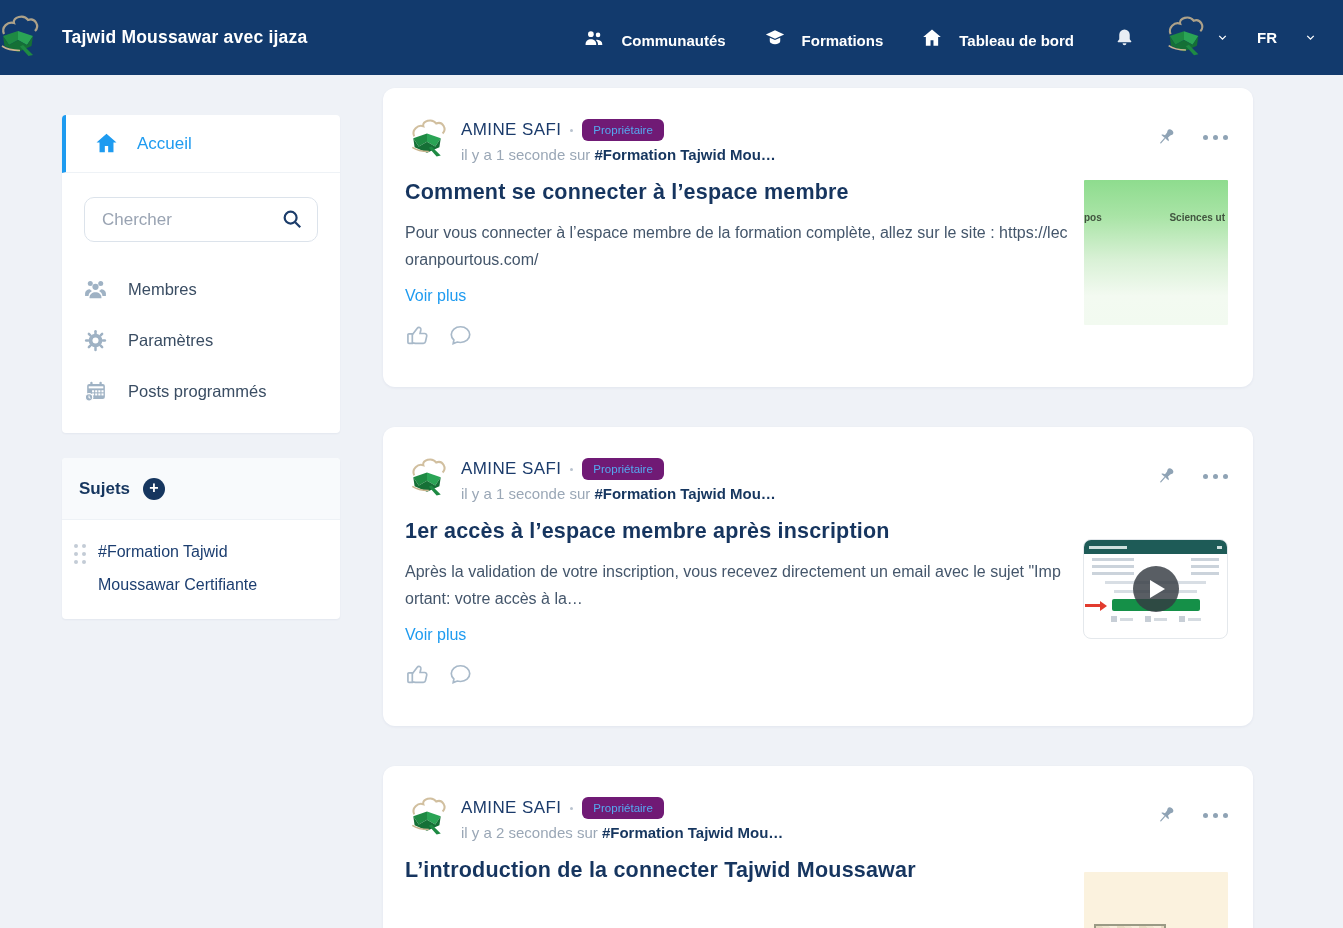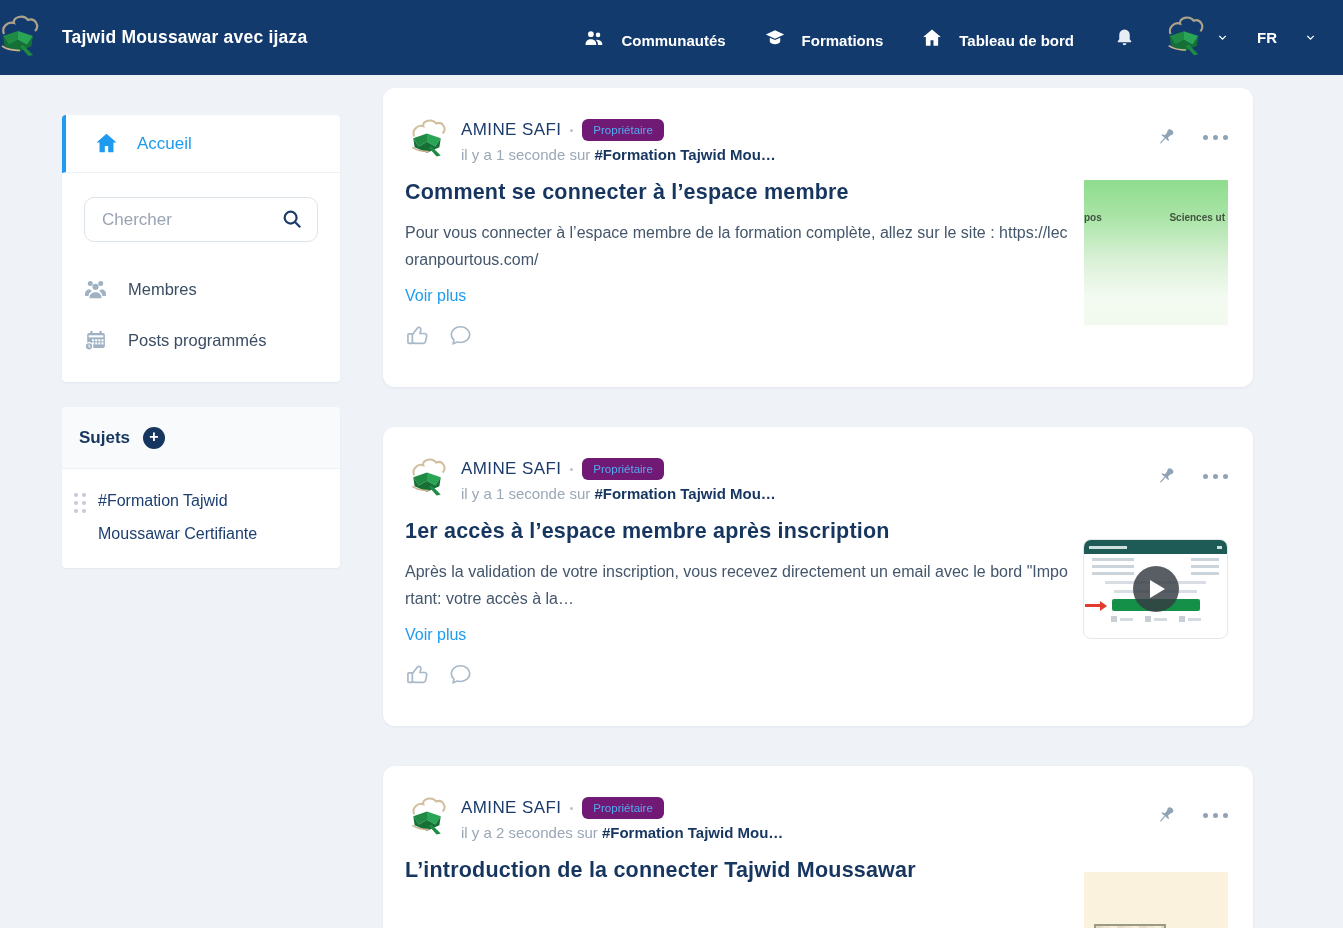--- a/index.html
+++ b/index.html
@@ -209,20 +209,35 @@
               <circle cx="17" cy="6.2" r="2.4"></circle>
               <circle cx="12" cy="9.4" r="3"></circle>
             <path d="M2 15.6c0-2.2 2.1-3.7 4.6-3.8.5.7 1.2 1.3 2 1.7-1.9 1-3.2 2.7-3.3 4.8H2z"></path>
             <path d="M22 15.6c0-2.2-2.1-3.7-4.6-3.8-.5.7-1.2 1.3-2 1.7 1.9 1 3.2 2.7 3.3 4.8H22z"></path>
             <path d="M6.3 19.5c0-2.9 2.6-4.9 5.7-4.9s5.7 2 5.7 4.9v.8H6.3z"></path>
           </svg>
           <span class="menu-label">Membres</span>
         </div>
         <div class="menu-item">
           <svg viewBox="0 0 24 24">
+            <circle cx="12" cy="12" r="6.6"></circle>
+            <rect x="10.8" y="1.8" width="2.4" height="4.4" rx="1.2"></rect>
+            <rect x="10.8" y="1.8" width="2.4" height="4.4" rx="1.2" transform="rotate(45 12 12)"></rect>
+            <rect x="10.8" y="1.8" width="2.4" height="4.4" rx="1.2" transform="rotate(90 12 12)"></rect>
+            <rect x="10.8" y="1.8" width="2.4" height="4.4" rx="1.2" transform="rotate(135 12 12)"></rect>
+            <rect x="10.8" y="1.8" width="2.4" height="4.4" rx="1.2" transform="rotate(180 12 12)"></rect>
+            <rect x="10.8" y="1.8" width="2.4" height="4.4" rx="1.2" transform="rotate(225 12 12)"></rect>
+            <rect x="10.8" y="1.8" width="2.4" height="4.4" rx="1.2" transform="rotate(270 12 12)"></rect>
+            <rect x="10.8" y="1.8" width="2.4" height="4.4" rx="1.2" transform="rotate(315 12 12)"></rect>
+            <circle cx="12" cy="12" r="2.9" fill="#FFFFFF"></circle>
+          </svg>
+          <span class="menu-label">Paramètres</span>
+        </div>
+        <div class="menu-item">
+          <svg viewBox="0 0 24 24">
             <rect x="4" y="4.8" width="17" height="14.5" rx="2"></rect>
             <rect x="7" y="2.6" width="2.2" height="4" rx="1" fill="#9FB2C4"></rect>
             <rect x="15.8" y="2.6" width="2.2" height="4" rx="1" fill="#9FB2C4"></rect>
             <rect x="5.5" y="7" width="14" height="2" fill="#FFFFFF"></rect>
             <g fill="#FFFFFF">
               <rect x="8.7" y="10.8" width="2" height="2"></rect>
                 <rect x="11.7" y="10.8" width="2" height="2"></rect>
                 <rect x="14.7" y="10.8" width="2" height="2"></rect>
                 <rect x="17.7" y="10.8" width="2" height="2"></rect>
               <rect x="8.7" y="13.8" width="2" height="2"></rect>
@@ -343,21 +358,21 @@
           <span class="dots-icon">
               <i></i>
               <i></i>
               <i></i>
             </span>
         </div>
       </div>
       <div class="post-content">
         <div class="post-left">
           <h2 class="post-title">1er accès à l’espace membre après inscription</h2>
-          <p class="post-body">Après la validation de votre inscription, vous recevez directement un email avec le bord "Important: votre accès à la…</p>
+          <p class="post-body">Après la validation de votre inscription, vous recevez directement un email avec le sujet "Important: votre accès à la…</p>
           <span class="voir-plus">Voir plus</span>
           <div class="post-actions">
             <svg class="action-icon" viewBox="0 0 24 24">
               <path d="M3.5 10.5h3V19h-3a.9.9 0 0 1-.9-.9v-6.7a.9.9 0 0 1 .9-.9z"></path>
               <path d="M6.5 18.5l2.8.5h6.9a2 2 0 0 0 2-1.6l1.1-4.9a1.9 1.9 0 0 0-1.9-2.3h-4l.7-3.3a1.8 1.8 0 0 0-3.2-1.4l-4.4 5.9"></path>
             </svg>
             <svg class="action-icon" viewBox="0 0 24 24">
               <path d="M12 4.2c4.6 0 8.2 3.1 8.2 7s-3.6 7-8.2 7c-1 0-2-.1-2.9-.4l-3.6 1.4.6-3.2c-1.4-1.2-2.3-2.9-2.3-4.8 0-3.9 3.6-7 8.2-7z"></path>
             </svg>
           </div>

